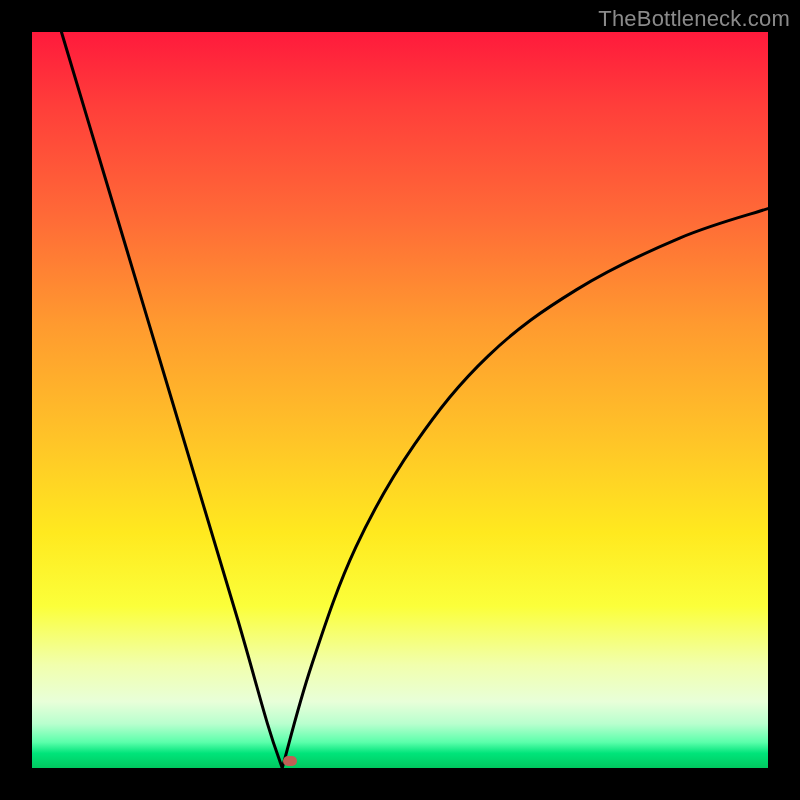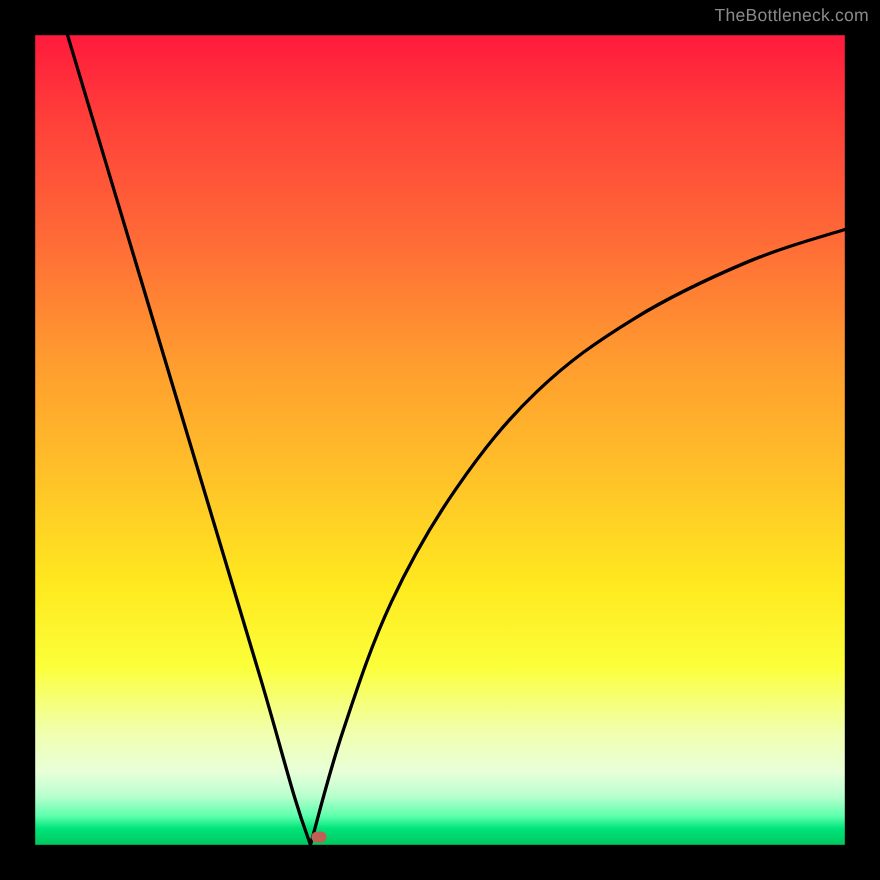--- a/index.html
+++ b/index.html
@@ -41,21 +41,21 @@
       #5bffab 96.5%,
       #00e47a 98%,
       #00c85f 100%
     );
   }
   .watermark {
     position: absolute;
     top: 6px;
     right: 10px;
     color: #8a8a8a;
-    font-size: 16px;
+    font-size: 22px;
     font-weight: 500;
     letter-spacing: 0.2px;
     user-select: none;
   }
   svg.curve {
     position: absolute;
     left: 0;
     top: 0;
     width: 736px;
     height: 736px;

